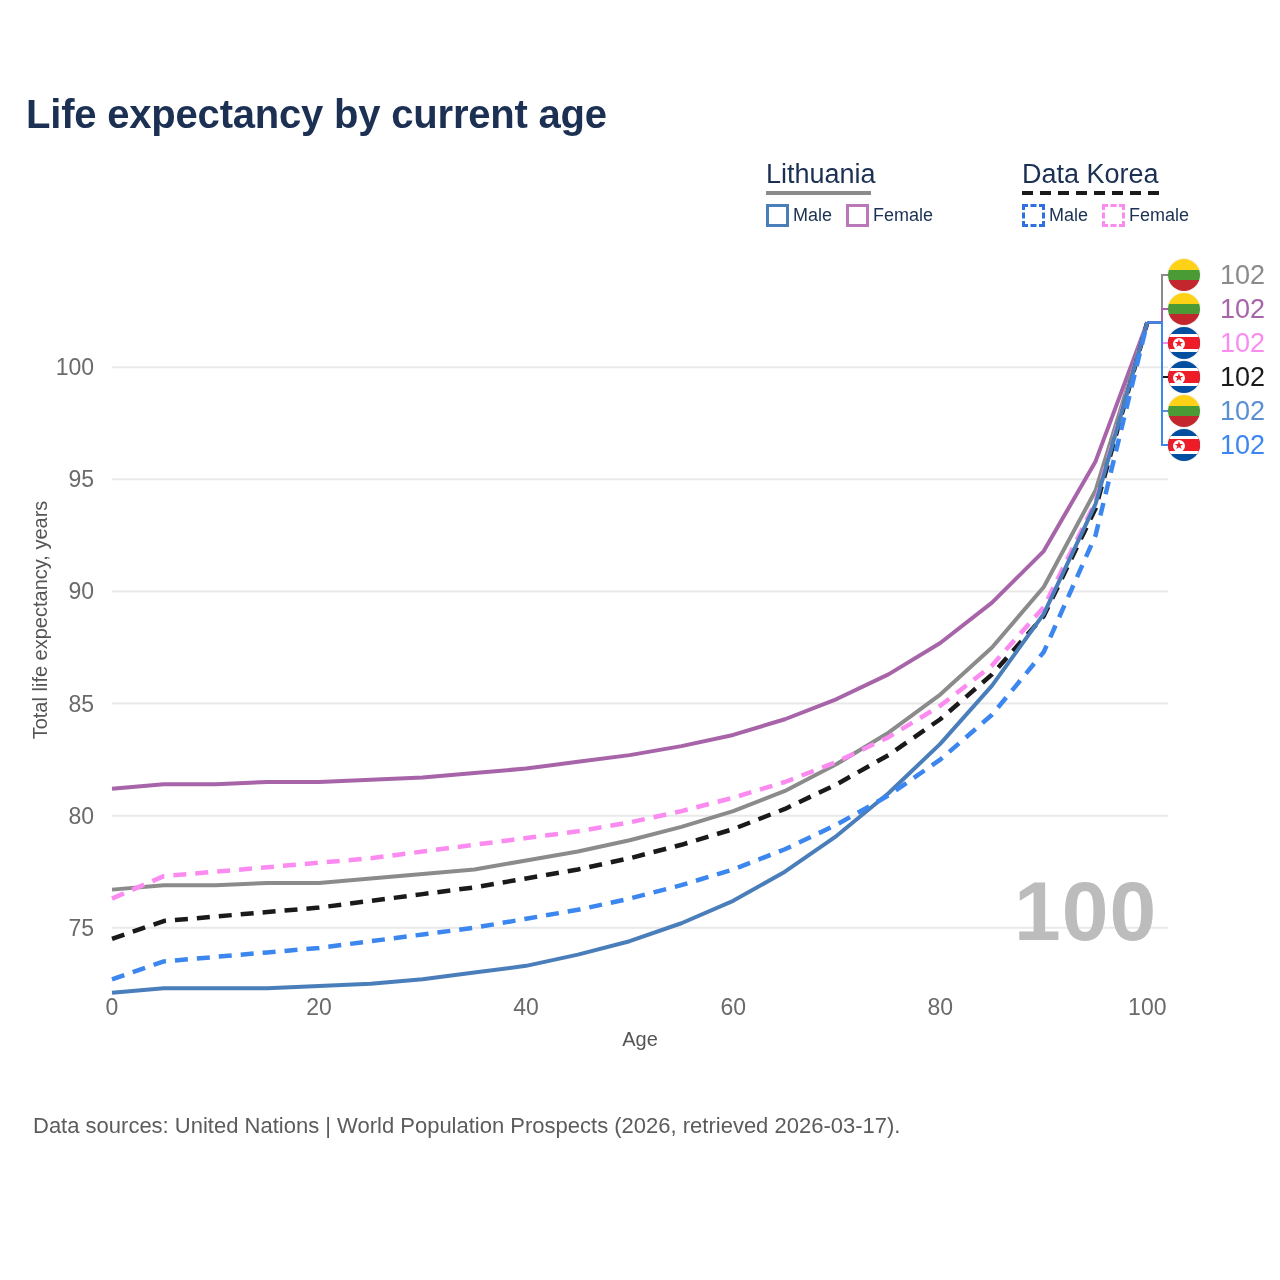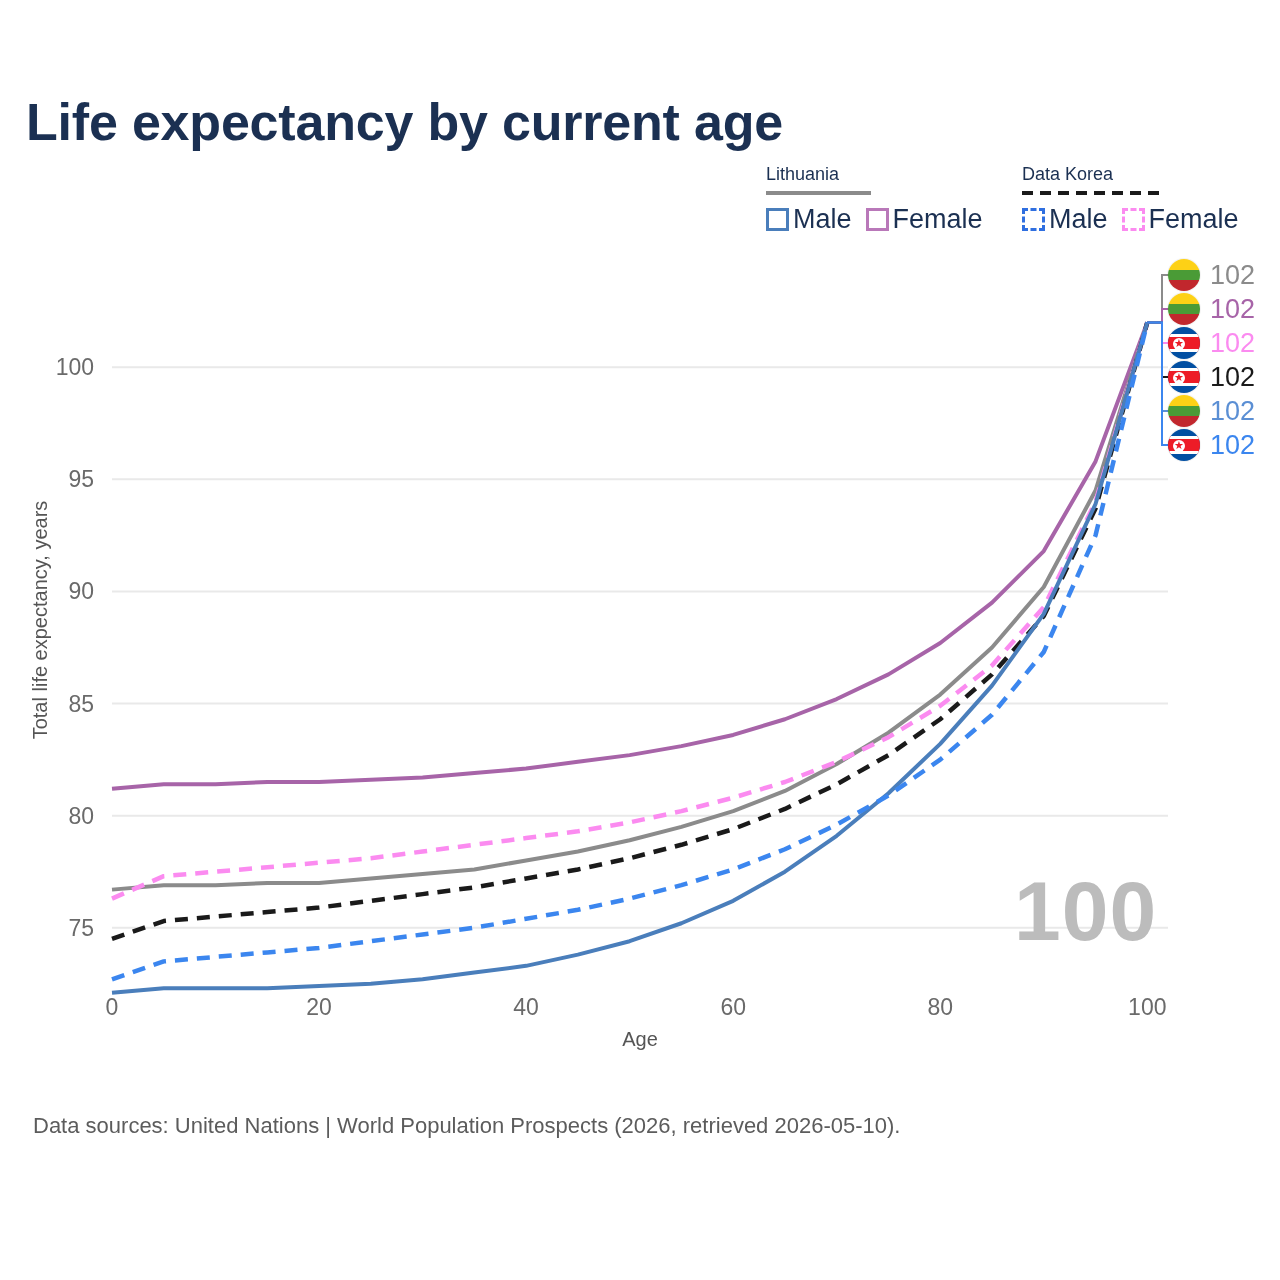--- a/index.html
+++ b/index.html
@@ -17,42 +17,42 @@
   }
   #page {
     position: relative;
     width: 1280px;
     height: 1280px;
   }
   .title {
     position: absolute;
     left: 26px;
     top: 92px;
-    font-size: 52px;
+    font-size: 40px;
     font-weight: bold;
     color: #1b3052;
     letter-spacing: -0.2px;
     white-space: nowrap;
   }
   
   .legend {
     position: absolute;
     left: 760px;
     top: 160px;
     width: 500px;
     height: 80px;
   }
   .legend-group {
     position: absolute;
     top: 0;
   }
   .legend-group.g0 { left: 6px; }
   .legend-group.g1 { left: 262px; }
   .legend-title {
-    font-size: 18px;
+    font-size: 27px;
     color: #1b3052;
     white-space: nowrap;
     line-height: 28px;
   }
   .legend-rule {
     height: 4px;
     margin-top: 3px;
     width: 103px;
   }
   .legend-rule.solid { background: #8b8b8b; }
@@ -78,21 +78,21 @@
     width: 23px;
     height: 23px;
     box-sizing: border-box;
     background: transparent;
   }
   .swatch.solid { border: 3px solid currentColor; }
   .swatch.dashed {
     border: 3px dashed currentColor;
   }
   .legend-label {
-    font-size: 27px;
+    font-size: 18px;
     color: #1b3052;
     white-space: nowrap;
   }
   
   #chart-svg {
     position: absolute;
     left: 0;
     top: 0;
   }
   .axis-tick-text {
@@ -119,21 +119,21 @@
   .endlabels {
     position: absolute;
     left: 1168px;
     top: 258px;
     width: 112px;
   }
   .endlabel {
     position: absolute;
     display: flex;
     align-items: center;
-    gap: 10px;
+    gap: 20px;
     height: 34px;
   }
   .flag {
     width: 32px;
     height: 32px;
     border-radius: 50%;
     overflow: hidden;
     flex: 0 0 auto;
     position: relative;
     box-shadow: 0 0 0 1px rgba(0,0,0,0.05);
@@ -310,16 +310,16 @@
         <span class="flag flag-kp">
           <span class="band"></span>
           <span class="disc"></span>
           <span class="star">★</span>
         </span>
         <span class="endlabel-value" style="color: rgb(59, 134, 239);">102</span>
       </div>
     </div>
 
   <div class="footer">
-    <div>Data sources: United Nations | World Population Prospects (2026, retrieved 2026-05-10).</div>
+    <div>Data sources: United Nations | World Population Prospects (2026, retrieved 2026-03-17).</div>
   </div>
 
 </div>
 
 </body></html>

